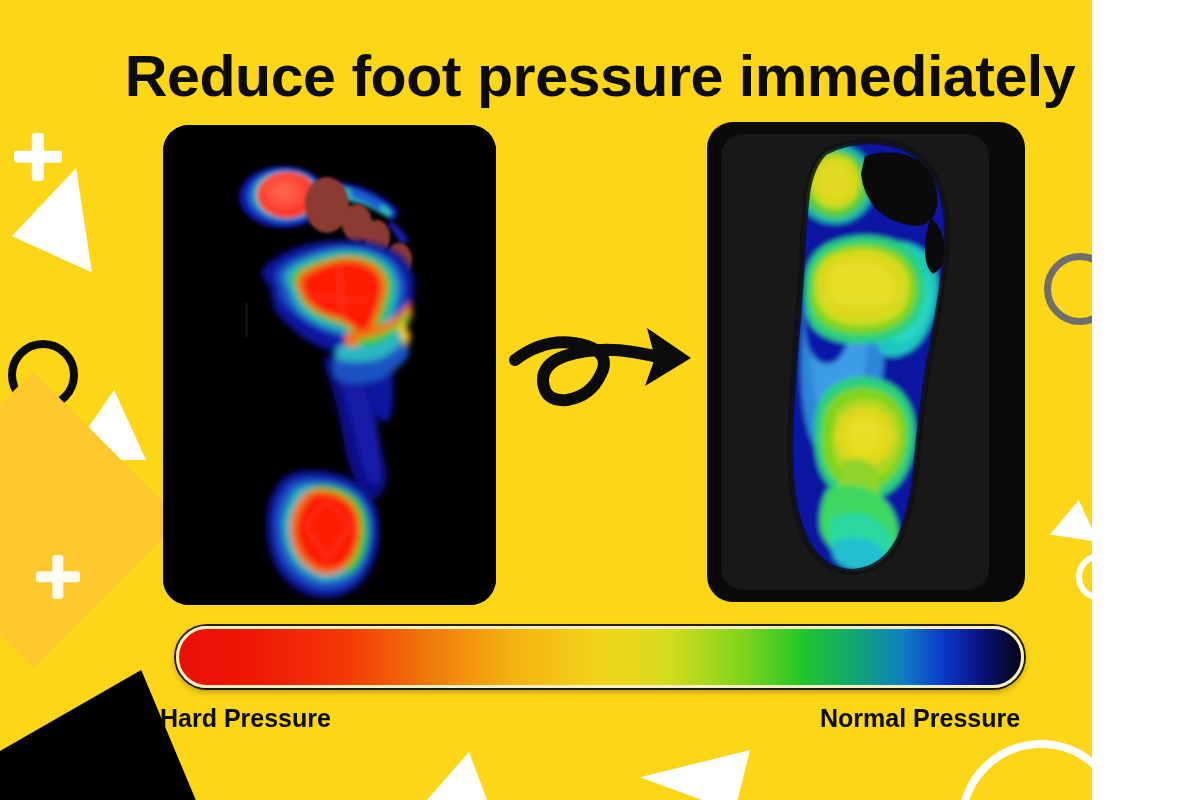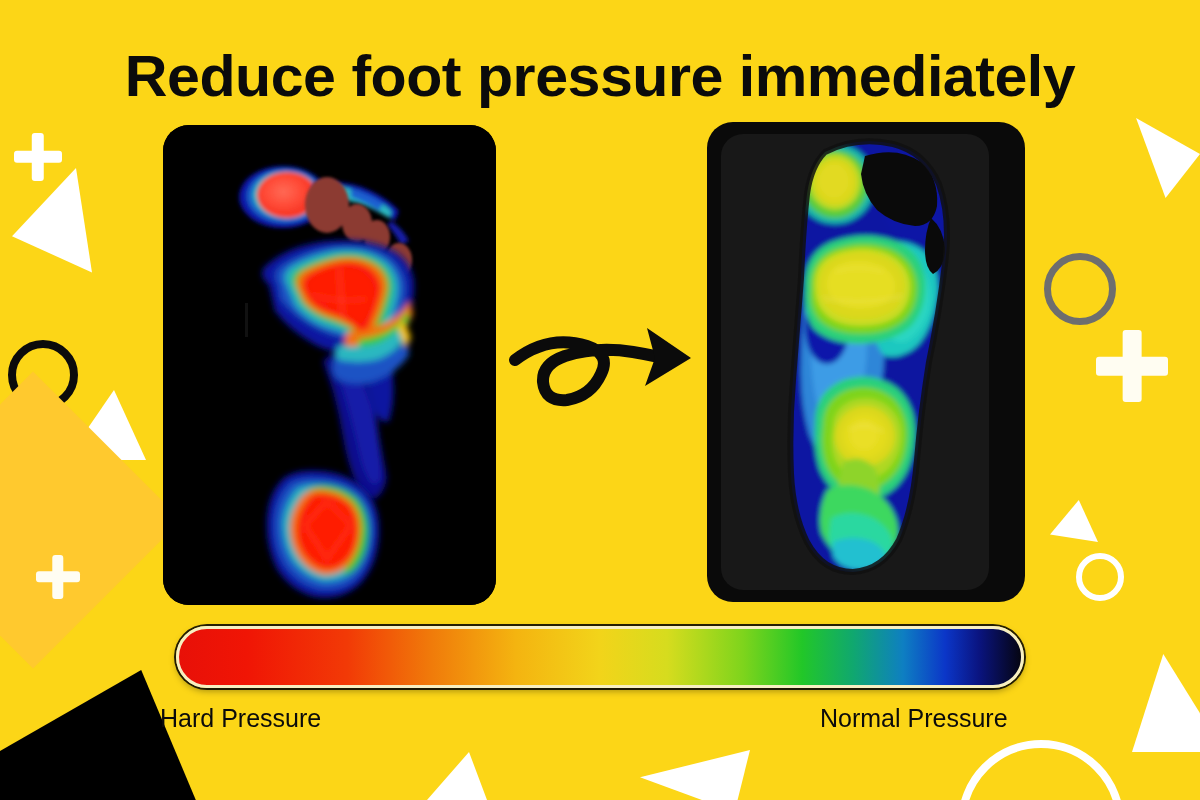--- a/index.html
+++ b/index.html
@@ -8,21 +8,21 @@
   }
   body {
     width: 1200px;
     height: 800px;
     font-family: "Liberation Sans", sans-serif;
     overflow: hidden;
   }
 
   #poster {
     position: relative;
-    width: 1200px;
+    width: 1092px;
     height: 800px;
     background: #FCD617;
     overflow: hidden;
   }
 
   
   .deco { position: absolute; }
 
   .deco-plus {
     background: transparent;
@@ -133,21 +133,21 @@
         #0E7FC2 86%,
         #0B36C8 91%,
         #0A1480 95%,
         #050512 100%);
     box-shadow: 0 0 0 2px rgba(0,0,0,0.85), 0 3px 7px rgba(0,0,0,0.35);
   }
   .scale-label {
     position: absolute;
     top: 704px;
     color: #0B0B0B;
-    font-weight: normal;
+    font-weight: bold;
     font-size: 25px;
     font-family: "Liberation Sans", sans-serif;
     white-space: nowrap;
   }
   #label-hard  { left: 160px; }
   #label-normal{ left: 820px; }
 </style>
 </head>
 <body>
 

